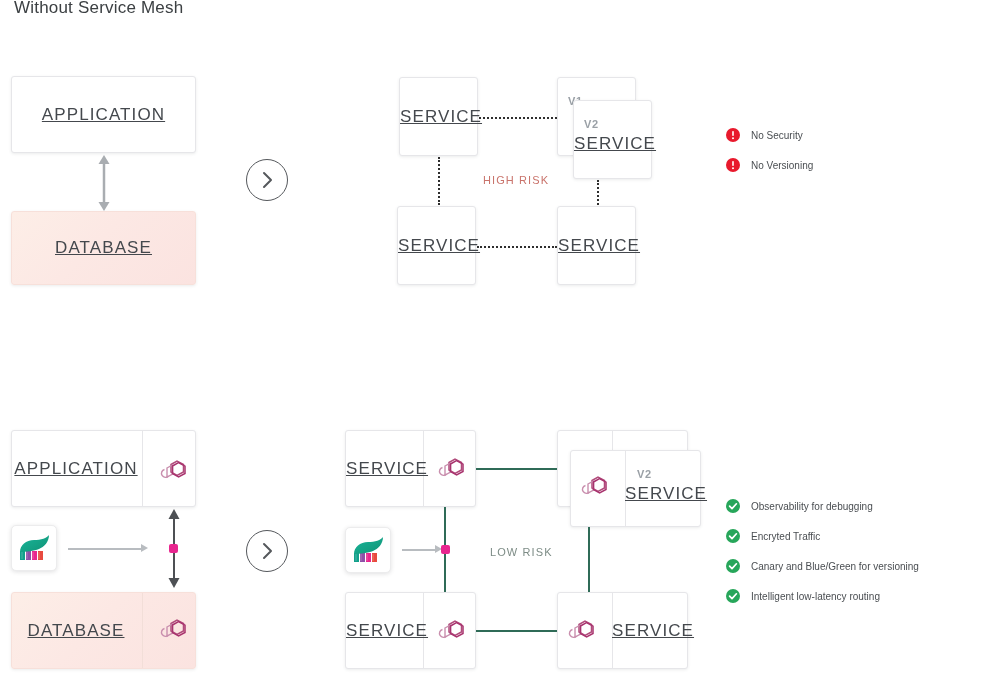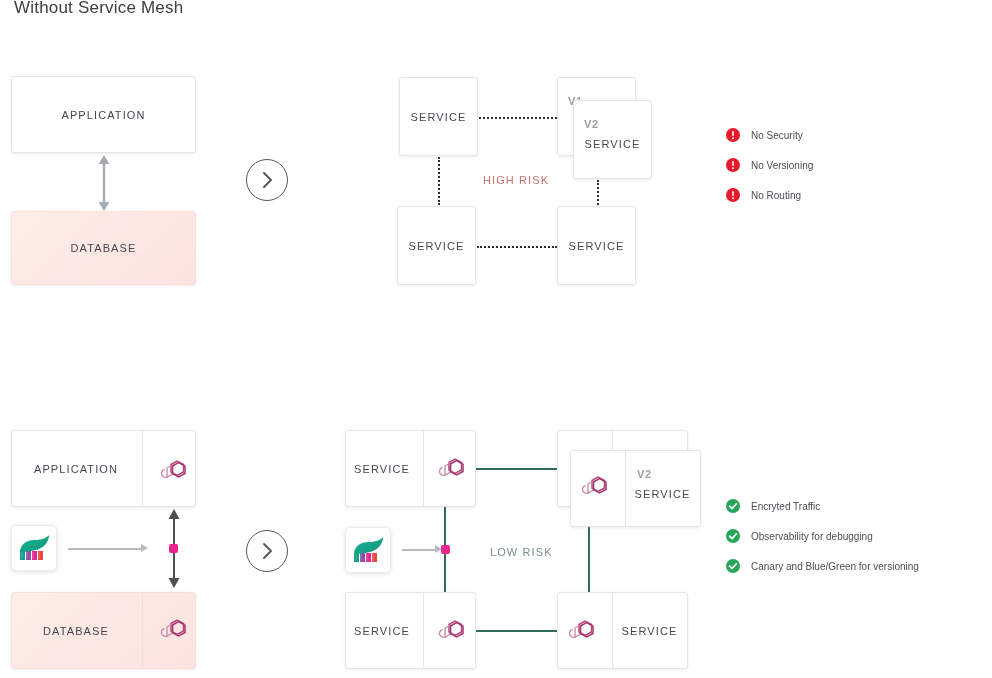--- a/index.html
+++ b/index.html
@@ -29,24 +29,25 @@
     border:1px solid #e6e6e9;
     border-radius:3px;
     box-shadow:0 1px 3px rgba(60,64,67,.10);
     box-sizing:border-box;
   }
   .box-label{
     position:absolute;
     left:0;right:0;top:50%;
     transform:translateY(-50%);
     text-align:center;
-    font-size:11px;
+    font-size:17px;
     letter-spacing:1.1px;
     color:#44484d;
     font-weight:400;
+    text-decoration:underline;
   }
   .db{
     background:linear-gradient(135deg,#fdeee7 0%,#fce8e4 45%,#fbe3e0 100%);
     border-color:#f7e0da;
   }
   .vtag{
     position:absolute;
     left:10px;top:17px;
     font-size:11px;
     color:#9aa0a6;
@@ -212,30 +213,20 @@
     </div>
     <div class="bullet">
       <span class="ic">
         <svg width="14" height="14" viewBox="0 0 14 14">
           <circle cx="7" cy="7" r="7" fill="#e8192c"></circle>
           <rect x="6.2" y="3" width="1.6" height="5" rx=".8" fill="#ffffff"></rect>
           <circle cx="7" cy="10.2" r="1" fill="#ffffff"></circle>
         </svg>
       </span>
       <span>No Versioning</span>
-    </div>
-    <div class="bullet">
-      <span class="ic">
-        <svg width="14" height="14" viewBox="0 0 14 14">
-          <circle cx="7" cy="7" r="7" fill="#e8192c"></circle>
-          <rect x="6.2" y="3" width="1.6" height="5" rx=".8" fill="#ffffff"></rect>
-          <circle cx="7" cy="10.2" r="1" fill="#ffffff"></circle>
-        </svg>
-      </span>
-      <span>No Routing</span>
     </div>
   </div>
 
 
   <div class="box" style="left:11px;top:430px;width:185px;height:77px;">
     <div class="divider-v" style="left:130px;"></div>
     <div class="box-label" style="right:55px;left:0;">APPLICATION</div>
     <div class="mesh-icon" style="left:148px;top:26px;">
       <svg width="34" height="30" viewBox="0 0 34 30">
         <path d="M11 7.5 L17 4 L23.5 7.5 L23.5 15 L17 18.5 L11 15 Z" fill="none" stroke="#b04a7a" stroke-width="1.5"></path>
@@ -382,35 +373,44 @@
   <div class="risk-label risk-low" style="left:490px;top:546px;">LOW RISK</div>
 
   <div class="bullets" style="left:726px;top:491px;">
     <div class="bullet">
       <span class="ic">
         <svg width="14" height="14" viewBox="0 0 14 14">
           <circle cx="7" cy="7" r="7" fill="#27a65a"></circle>
           <polyline points="3.6,7.2 6,9.6 10.4,4.8" fill="none" stroke="#ffffff" stroke-width="1.7" stroke-linecap="round" stroke-linejoin="round"></polyline>
         </svg>
       </span>
-      <span>Encryted Traffic</span>
+      <span>Observability for debugging</span>
     </div>
     <div class="bullet">
       <span class="ic">
         <svg width="14" height="14" viewBox="0 0 14 14">
           <circle cx="7" cy="7" r="7" fill="#27a65a"></circle>
           <polyline points="3.6,7.2 6,9.6 10.4,4.8" fill="none" stroke="#ffffff" stroke-width="1.7" stroke-linecap="round" stroke-linejoin="round"></polyline>
         </svg>
       </span>
-      <span>Observability for debugging</span>
+      <span>Encryted Traffic</span>
     </div>
     <div class="bullet">
       <span class="ic">
         <svg width="14" height="14" viewBox="0 0 14 14">
           <circle cx="7" cy="7" r="7" fill="#27a65a"></circle>
           <polyline points="3.6,7.2 6,9.6 10.4,4.8" fill="none" stroke="#ffffff" stroke-width="1.7" stroke-linecap="round" stroke-linejoin="round"></polyline>
         </svg>
       </span>
       <span>Canary and Blue/Green for versioning</span>
     </div>
+    <div class="bullet">
+      <span class="ic">
+        <svg width="14" height="14" viewBox="0 0 14 14">
+          <circle cx="7" cy="7" r="7" fill="#27a65a"></circle>
+          <polyline points="3.6,7.2 6,9.6 10.4,4.8" fill="none" stroke="#ffffff" stroke-width="1.7" stroke-linecap="round" stroke-linejoin="round"></polyline>
+        </svg>
+      </span>
+      <span>Intelligent low-latency routing</span>
+    </div>
   </div>
 
 </div>
 
 </body></html>

